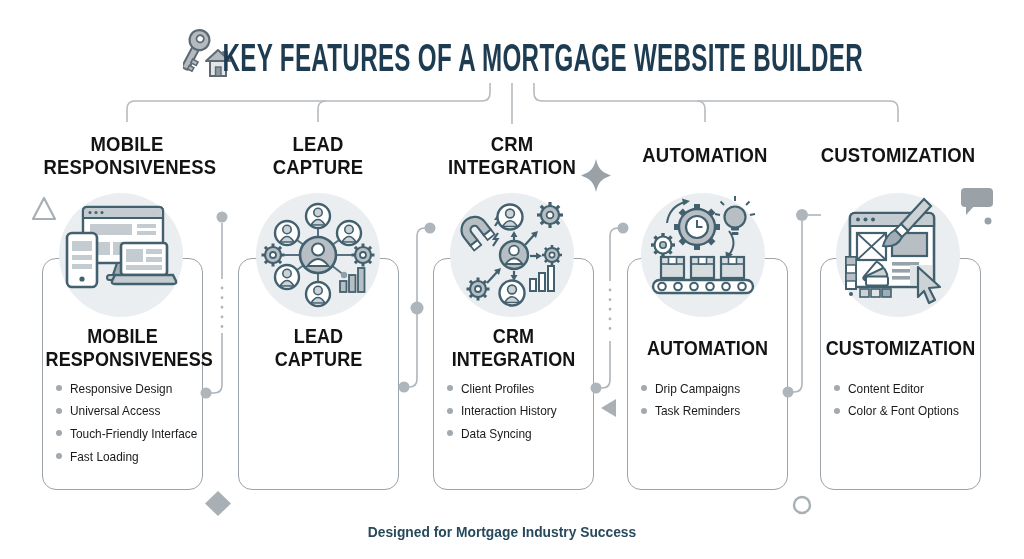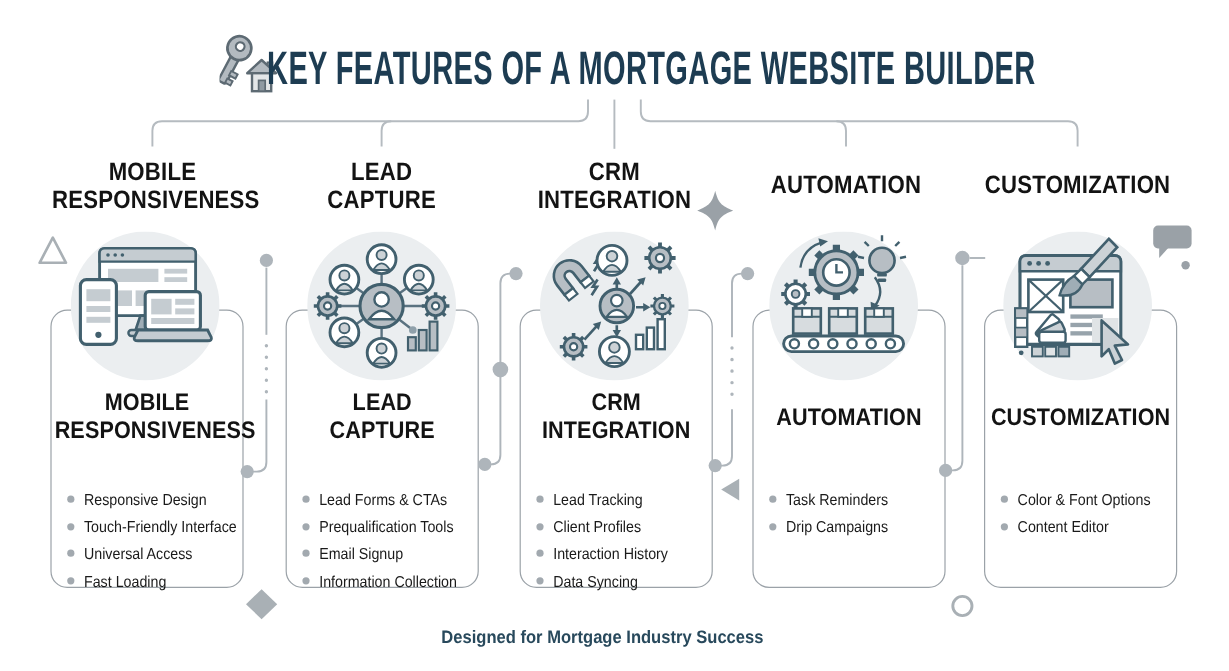--- a/index.html
+++ b/index.html
@@ -11,21 +11,21 @@
     color:#1d3c52;letter-spacing:.5px;transform:scaleX(.62);transform-origin:512px 50%;white-space:nowrap}
   .col-heading{width:190px;top:127px;height:56px;display:flex;flex-direction:column;justify-content:center;
     text-align:center;font-size:21px;line-height:23.5px;font-weight:bold;color:#131313;
     transform:scaleX(.88);letter-spacing:.2px}
   .col-heading span,.card-title span{display:block}
   .icon-circle{top:193px;width:124px;height:124px}
   .card{top:258px;width:161px;height:232px;border:1.5px solid #9ba2a8;border-radius:14px;background:#fff}
   .card-title{position:absolute;left:-6px;right:-6px;top:60px;height:58px;display:flex;flex-direction:column;
     justify-content:center;text-align:center;font-size:20px;line-height:23px;font-weight:bold;color:#131313;
     transform:scaleX(.9);letter-spacing:.1px}
-  .items{position:absolute;left:13px;top:146px;right:0}
+  .items{position:absolute;left:13px;top:118px;right:0}
   .item{display:flex;align-items:center;height:22.6px}
   .dot{width:6px;height:6px;border-radius:50%;background:#a2a9af;margin-right:8px;flex:none}
   .item .label{font-size:13.2px;color:#1a1a1a;white-space:nowrap;transform:scaleX(.9);transform-origin:0 50%}
   .footer-note{left:-10px;top:523px;width:1024px;text-align:center;font-size:15px;font-weight:bold;
     color:#28495c;transform:scaleX(.92);transform-origin:512px 50%}
   svg.overlay{left:0;top:0;pointer-events:none}
 </style>
 </head>
 <body>
 
@@ -36,70 +36,48 @@
       <span>MOBILE</span>
         <span>RESPONSIVENESS</span>
     </div>
     <div class="items">
       <div class="item">
           <span class="dot"></span>
           <span class="label">Responsive Design</span>
         </div>
       <div class="item">
           <span class="dot"></span>
+          <span class="label">Universal Access</span>
+        </div>
+      <div class="item">
+          <span class="dot"></span>
           <span class="label">Touch-Friendly Interface</span>
-        </div>
-      <div class="item">
-          <span class="dot"></span>
-          <span class="label">Universal Access</span>
         </div>
       <div class="item">
           <span class="dot"></span>
           <span class="label">Fast Loading</span>
         </div>
     </div>
   </div>
 
   <div class="abs card" style="left:238px">
     <div class="card-title">
       <span>LEAD</span>
         <span>CAPTURE</span>
     </div>
-    <div class="items">
-      <div class="item">
-          <span class="dot"></span>
-          <span class="label">Lead Forms &amp; CTAs</span>
-        </div>
-      <div class="item">
-          <span class="dot"></span>
-          <span class="label">Prequalification Tools</span>
-        </div>
-      <div class="item">
-          <span class="dot"></span>
-          <span class="label">Email Signup</span>
-        </div>
-      <div class="item">
-          <span class="dot"></span>
-          <span class="label">Information Collection</span>
-        </div>
-    </div>
   </div>
 
   <div class="abs card" style="left:433px">
     <div class="card-title">
       <span>CRM</span>
         <span>INTEGRATION</span>
     </div>
     <div class="items">
       <div class="item">
           <span class="dot"></span>
-          <span class="label">Lead Tracking</span>
-        </div>
-      <div class="item">
-          <span class="dot"></span>
           <span class="label">Client Profiles</span>
         </div>
       <div class="item">
           <span class="dot"></span>
           <span class="label">Interaction History</span>
         </div>
       <div class="item">
           <span class="dot"></span>
           <span class="label">Data Syncing</span>
         </div>
@@ -107,42 +85,42 @@
   </div>
 
   <div class="abs card" style="left:627px">
     <div class="card-title">
       <span>AUTOMATION</span>
         <span></span>
     </div>
     <div class="items">
       <div class="item">
           <span class="dot"></span>
+          <span class="label">Drip Campaigns</span>
+        </div>
+      <div class="item">
+          <span class="dot"></span>
           <span class="label">Task Reminders</span>
-        </div>
-      <div class="item">
-          <span class="dot"></span>
-          <span class="label">Drip Campaigns</span>
         </div>
     </div>
   </div>
 
   <div class="abs card" style="left:820px">
     <div class="card-title">
       <span>CUSTOMIZATION</span>
         <span></span>
     </div>
     <div class="items">
       <div class="item">
           <span class="dot"></span>
+          <span class="label">Content Editor</span>
+        </div>
+      <div class="item">
+          <span class="dot"></span>
           <span class="label">Color &amp; Font Options</span>
-        </div>
-      <div class="item">
-          <span class="dot"></span>
-          <span class="label">Content Editor</span>
         </div>
     </div>
   </div>
 
   <svg class="abs icon-circle" style="left:59px" viewBox="0 0 124 124">
     <circle cx="62" cy="62" r="62" fill="#ebeef0"></circle>
     <rect x="24" y="14" width="80" height="56" rx="4" fill="#fff" stroke="#42606e" stroke-width="2.4"></rect>
     <path d="M28 14 h72 q4 0 4 4 v7 h-80 v-7 q0 -4 4 -4 z" fill="#c5ccd1" stroke="#42606e" stroke-width="2"></path>
     <circle cx="31" cy="19.5" r="1.5" fill="#42606e"></circle>
       <circle cx="37" cy="19.5" r="1.5" fill="#42606e"></circle>

